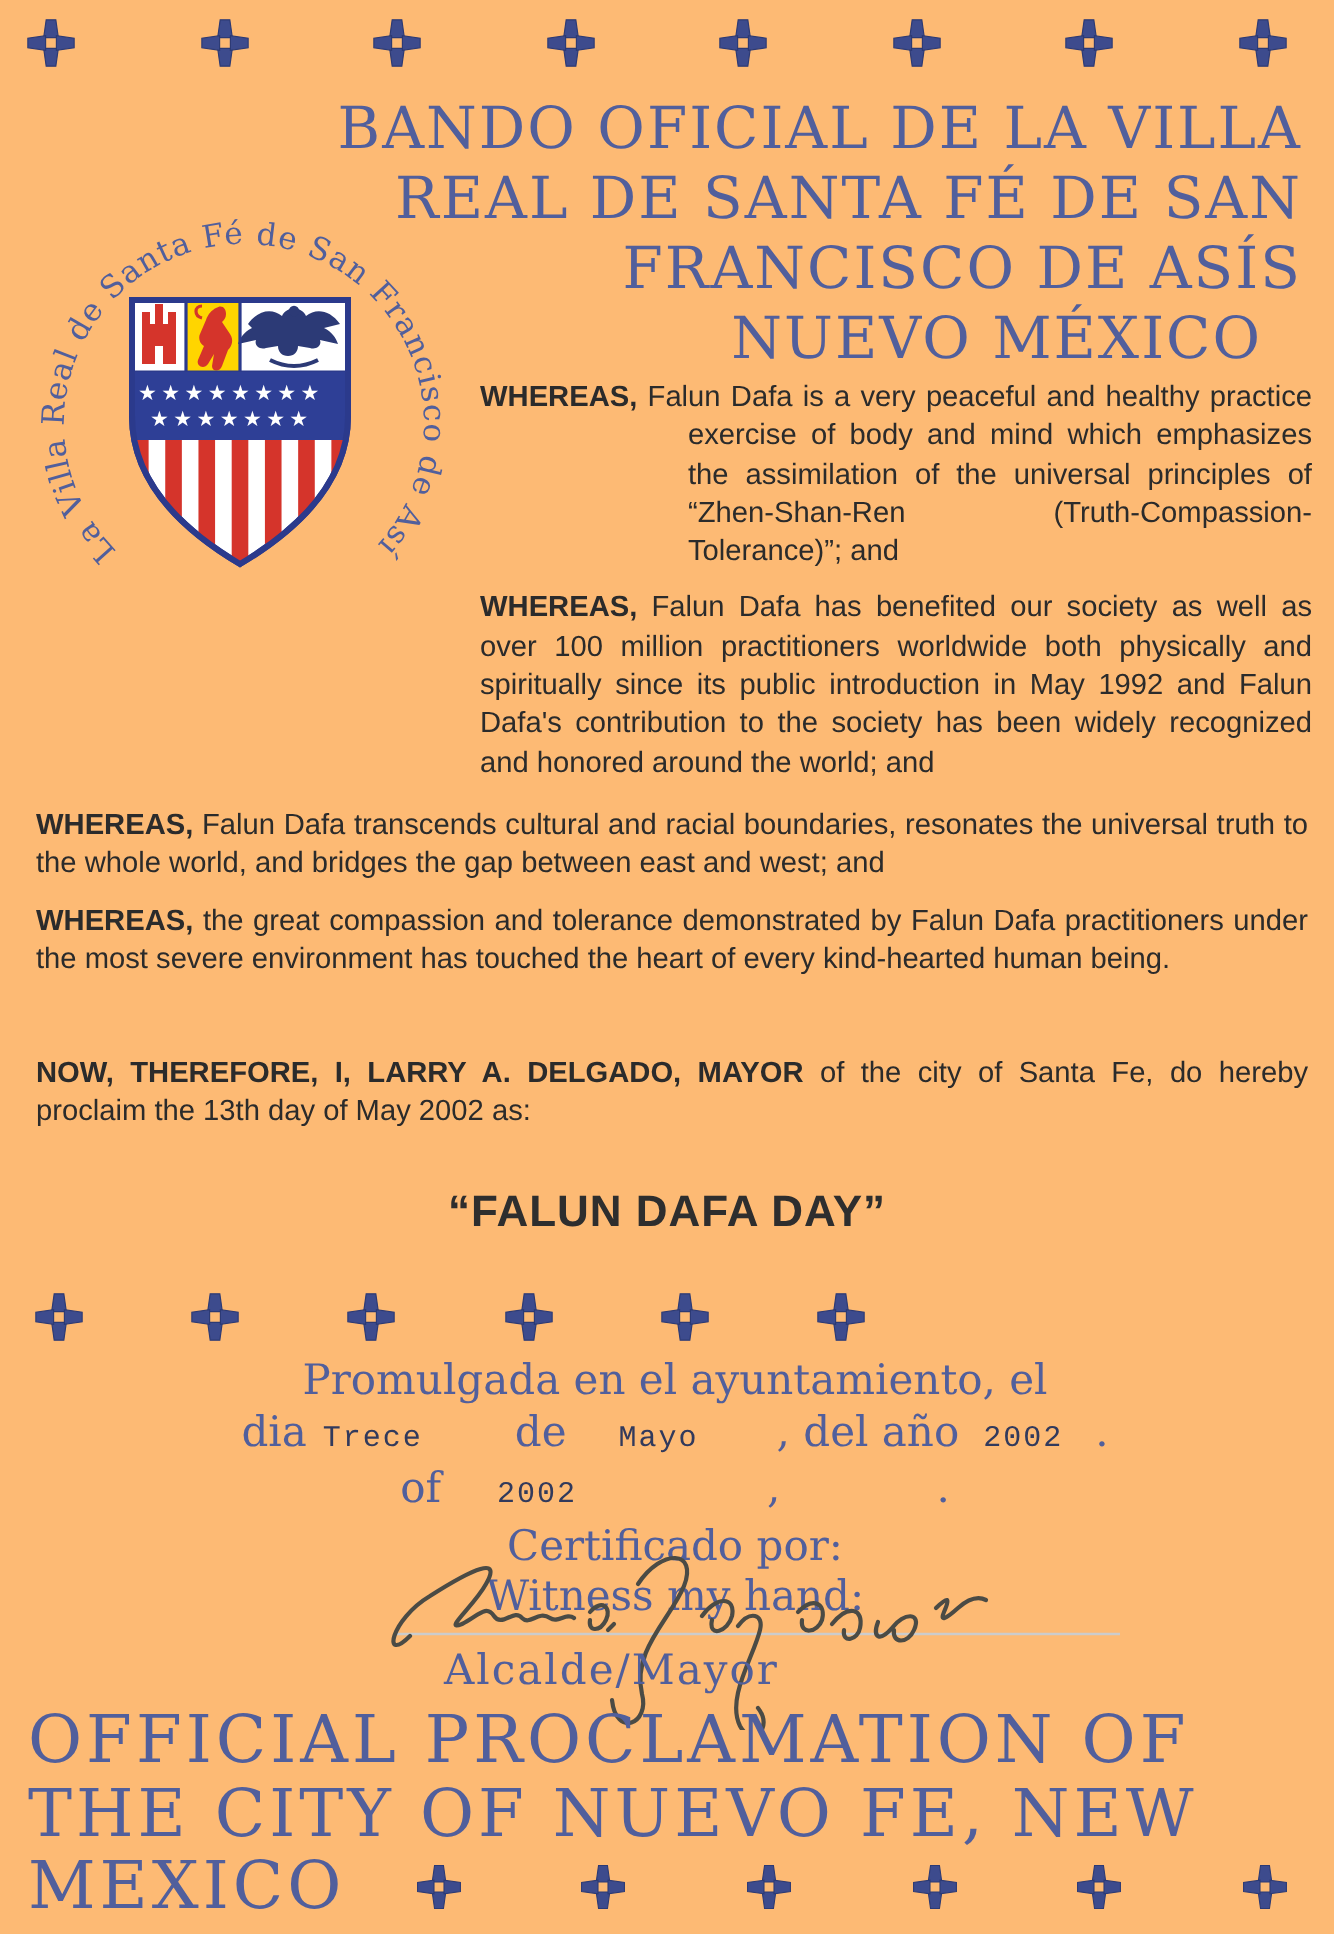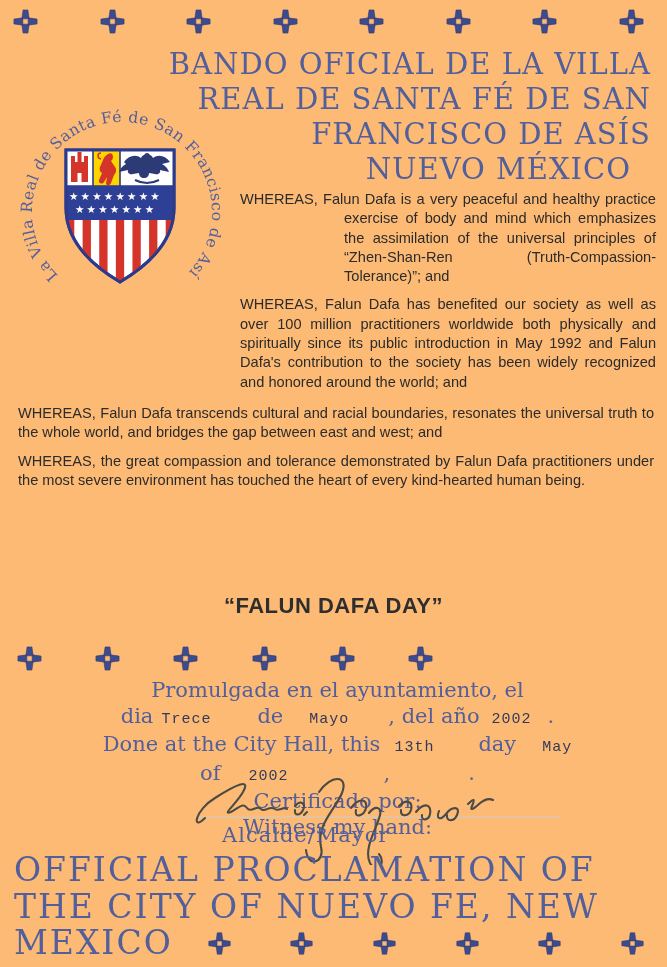--- a/index.html
+++ b/index.html
@@ -27,21 +27,21 @@
   .doc-title{
     position:absolute;left:100px;right:16px;top:47px;text-align:right;
     font-family:"DejaVu Serif",serif;font-weight:400;color:var(--ink_blue);
     font-size:29px;line-height:35px;letter-spacing:1px;white-space:nowrap;
   }
   .doc-title .t4{padding-right:20px;}
   
   .crest{position:absolute;left:10px;top:100px;width:230px;height:212px;}
   
   .para{margin:0;text-align:justify;font-size:14.6px;line-height:19.3px;}
-  .para b{font-weight:normal;}
+  .para b{font-weight:bold;}
   .col-right{position:absolute;left:240px;right:11px;top:190px;}
   .col-right .hang{padding-left:104px;text-indent:-104px;}
   .col-right .p2{margin-top:9px;}
   .full-w{position:absolute;left:18px;right:13px;}
   .p3{top:404px;}
   .p4{top:452px;}
   .pnow{top:528px;}
   .day-title{
     position:absolute;left:0;right:0;top:593px;text-align:center;
     font-size:22px;font-weight:bold;letter-spacing:.5px;color:#2e2e2e;
@@ -194,20 +194,24 @@
   </div>
 
   <p class="para full-w p3">
     <b>WHEREAS,</b>
     <span>Falun Dafa transcends cultural and racial boundaries, resonates the universal truth to the whole world, and bridges the gap between east and west; and</span>
   </p>
   <p class="para full-w p4">
     <b>WHEREAS,</b>
     <span>the great compassion and tolerance demonstrated by Falun Dafa practitioners under the most severe environment has touched the heart of every kind-hearted human being.</span>
   </p>
+  <p class="para full-w pnow">
+    <b>NOW, THEREFORE, I, LARRY A. DELGADO, MAYOR</b>
+    <span>of the city of Santa Fe, do hereby proclaim the 13th day of May 2002 as:</span>
+  </p>
 
   <div class="day-title">“FALUN DAFA DAY”</div>
 
   <div class="cross-row row-mid">
       <svg class="cross" viewBox="0 0 28 28" aria-hidden="true">
         <use href="#crossGlyph"></use>
       </svg>
       <svg class="cross" viewBox="0 0 28 28" aria-hidden="true">
         <use href="#crossGlyph"></use>
       </svg>
@@ -222,23 +226,20 @@
       </svg>
       <svg class="cross" viewBox="0 0 28 28" aria-hidden="true">
         <use href="#crossGlyph"></use>
       </svg>
     </div>
 
   <div class="blue-script">
     <div>Promulgada en el ayuntamiento, el</div>
     <div>
       <span>dia</span><span class="typed ml8">Trece</span><span class="ml46">de</span><span class="typed ml26">Mayo</span><span class="ml39">, del año</span><span class="typed ml12">2002</span><span class="ml16">.</span>
-    </div>
-    <div>
-      <span>Done at the City Hall, this</span><span class="typed ml14">13th</span><span class="ml44">day</span><span class="typed ml26">May</span>
     </div>
     <div>
       <span>of</span><span class="typed ml28">2002</span><span class="ml95">,</span><span class="ml78">.</span>
     </div>
     <div>Certificado por:</div>
     <div>Witness my hand:</div>
   </div>
 
   <svg class="sig-svg" viewBox="0 0 390 105" aria-label="Larry A. Delgado">
     <line x1="12" y1="57" x2="375" y2="57" stroke="#cccccc" stroke-width="1.2"></line>

